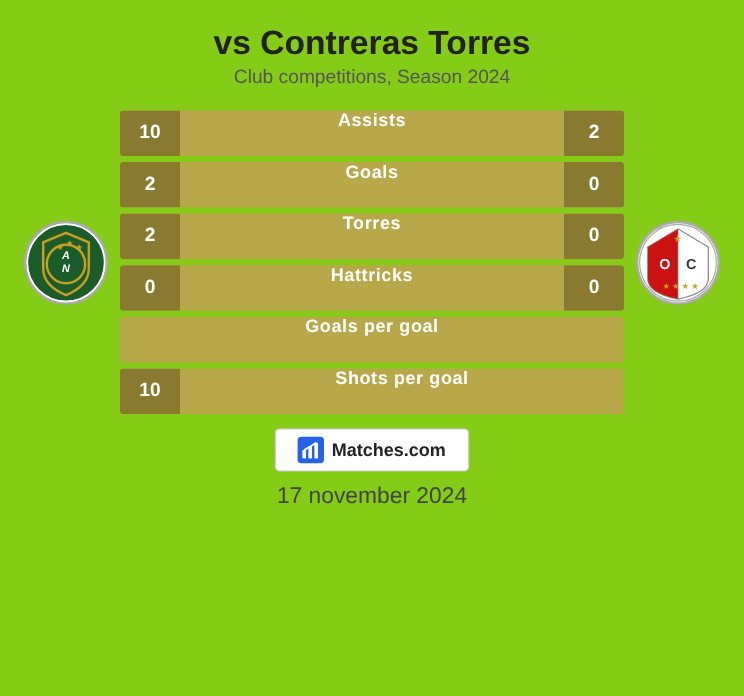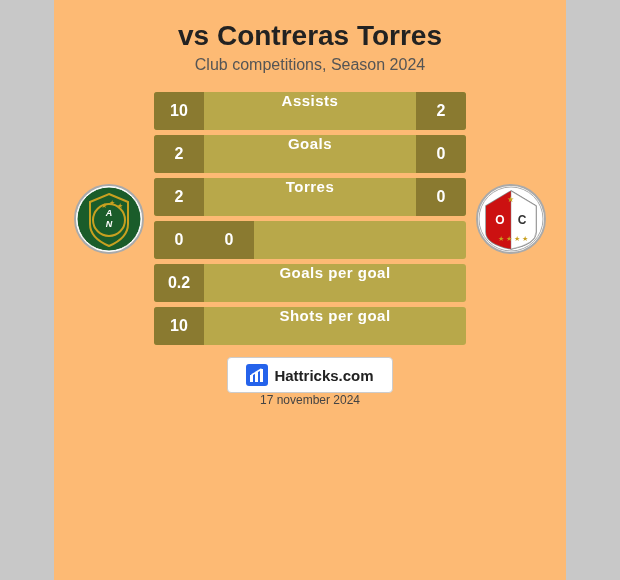--- a/index.html
+++ b/index.html
@@ -6,23 +6,23 @@
     body {
       width: 620px;
       height: 580px;
       background: #c8c8c8;
       font-family: Arial, sans-serif;
       display: flex;
       align-items: center;
       justify-content: center;
     }
     .card {
-      width: 512px;
+      width: 620px;
       height: 580px;
-      background: #fdba74;
+      background: #84cc16;
       position: relative;
       display: flex;
       flex-direction: column;
       align-items: center;
       padding: 20px 10px 10px;
     }
     .title {
       font-size: 28px;
       font-weight: bold;
       color: #222;
@@ -138,21 +138,22 @@
       color: #fff;
       font-size: 12px;
       font-weight: bold;
     }
     .watermark-text {
       font-size: 15px;
       font-weight: bold;
       color: #222;
     }
     .footer-date {
-      font-size: 12px;
+      margin-top: 10px;
+      font-size: 19px;
       color: #444;
       text-align: center;
     }
   </style>
 </head>
 <body>
 
 <div class="card">
   <h1 class="title">vs Contreras Torres</h1>
   <p class="subtitle">Club competitions, Season 2024</p>
@@ -189,24 +190,24 @@
         <div class="stat-label">Goals</div>
         <div class="stat-right-val">0</div>
       </div>
         <div class="stat-row">
         <div class="stat-left-val">2</div>
         <div class="stat-label">Torres</div>
         <div class="stat-right-val">0</div>
       </div>
         <div class="stat-row">
         <div class="stat-left-val">0</div>
+        <div class="stat-label">Hattricks</div>
         <div class="stat-right-val">0</div>
       </div>
         <div class="stat-row">
-        <div class="stat-left-val">0.2</div>
         <div class="stat-label">Goals per goal</div>
       </div>
         <div class="stat-row">
         <div class="stat-left-val">10</div>
         <div class="stat-label">Shots per goal</div>
       </div>
       </div>
 
     <div class="team-logo">
       <div class="logo-circle">
@@ -236,18 +237,18 @@
   <div class="watermark-section">
     <div class="watermark-box">
       <div class="watermark-icon">
         <svg width="16" height="16" viewBox="0 0 16 16">
           <rect x="1" y="8" width="3" height="7" fill="#fff"></rect>
           <rect x="6" y="5" width="3" height="10" fill="#fff"></rect>
           <rect x="11" y="2" width="3" height="13" fill="#fff"></rect>
           <polyline points="2.5,8 7.5,5 12.5,2" stroke="#fff" stroke-width="1.5" fill="none"></polyline>
         </svg>
       </div>
-      <span class="watermark-text">Hattricks.com</span>
+      <span class="watermark-text">Matches.com</span>
     </div>
   </div>
 
   <p class="footer-date">17 november 2024</p>
 </div>
 
 </body></html>

